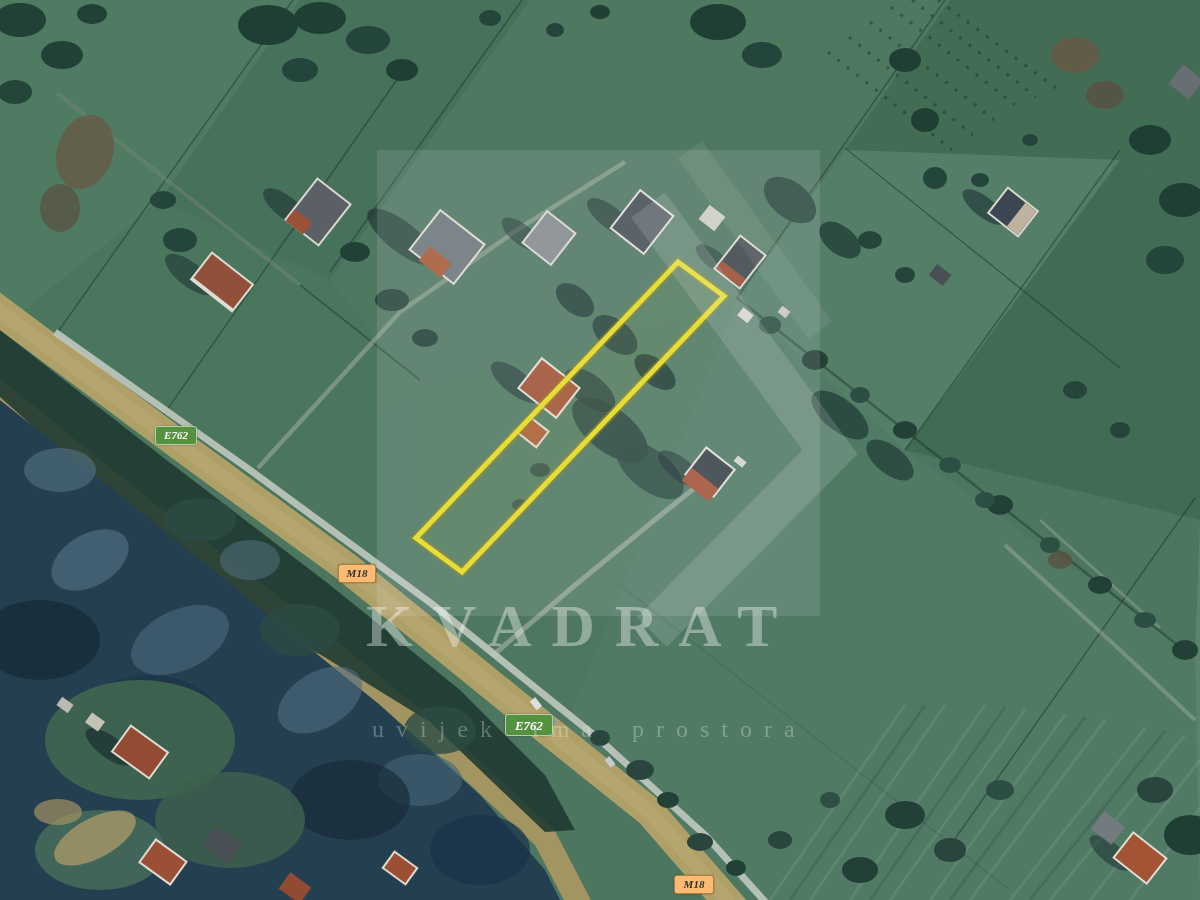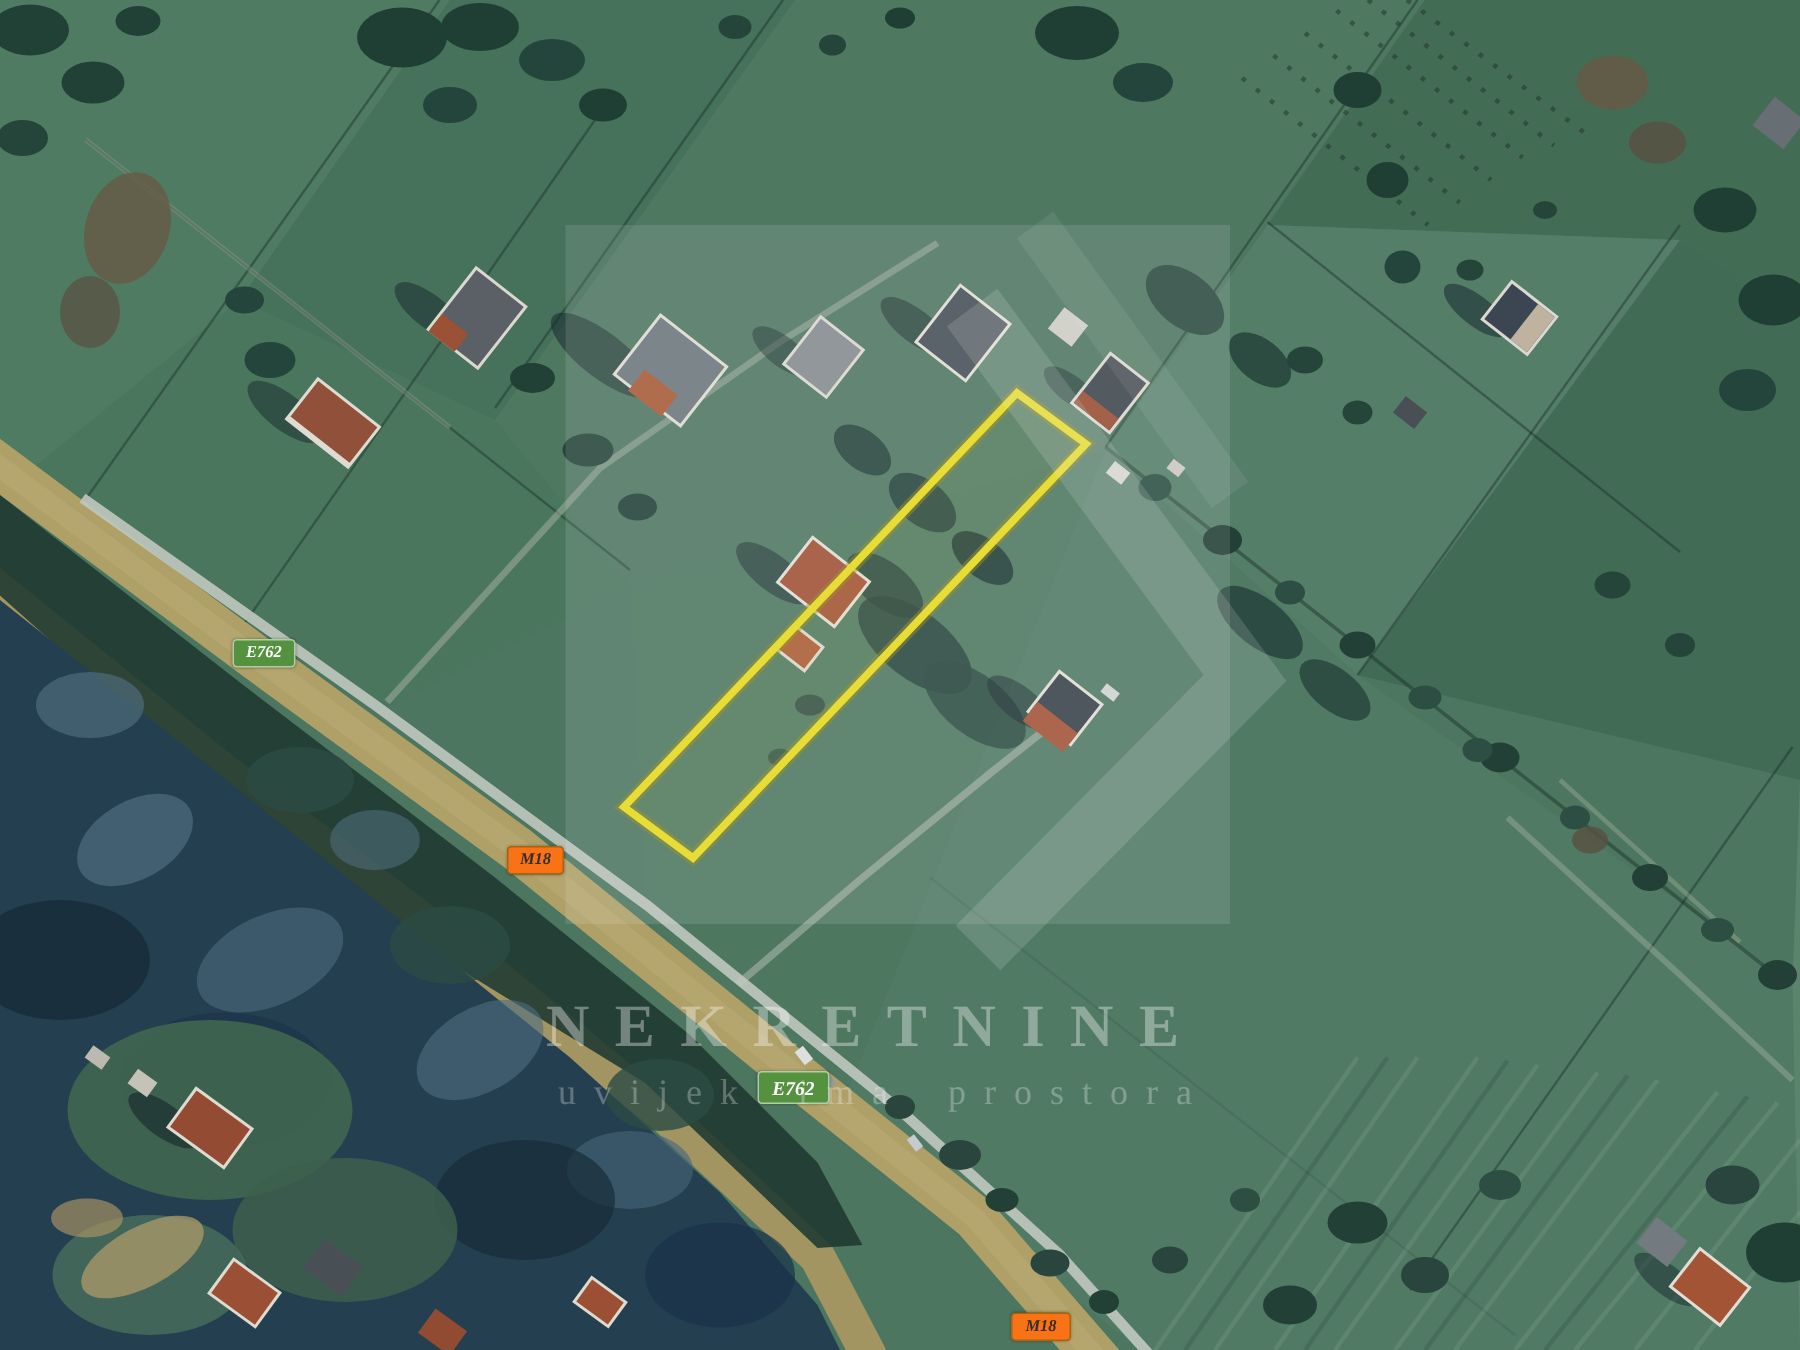--- a/index.html
+++ b/index.html
@@ -4,21 +4,21 @@
 <style>
   html,body{margin:0;padding:0;background:#222;}
   .stage{position:relative;width:1200px;height:900px;overflow:hidden;
          font-family:Liberation Serif, serif;background:#4b7a60;}
   .stage svg{position:absolute;left:0;top:0;filter:blur(.4px) saturate(.92);}
   .tint{position:absolute;inset:0;background:rgba(46,78,88,.06);pointer-events:none;}
   .badge{position:absolute;display:flex;align-items:center;justify-content:center;
          font-weight:bold;font-style:italic;border-radius:3px;
          box-shadow:0 0 2px rgba(0,0,0,.35);line-height:1;}
   .badge.e762{background:#55923f;color:#fff;border:1px solid rgba(255,255,255,.55);}
-  .badge.m18{background:#f97316;color:#32302a;border:1px solid rgba(106,84,6,.55);text-align:center;}
+  .badge.m18{background:#fdba74;color:#32302a;border:1px solid rgba(106,84,6,.55);text-align:center;}
   .b-e762-nw{left:155px;top:426px;width:40px;height:17px;font-size:11px;}
   .b-m18-nw{left:338px;top:564px;width:36px;height:17px;font-size:11px;}
   .b-e762-s{left:505px;top:714px;width:46px;height:20px;font-size:13px;}
   .b-m18-s{left:674px;top:875px;width:38px;height:17px;font-size:11px;}
   .wm{position:absolute;color:#fff;font-weight:bold;white-space:nowrap;pointer-events:none;}
   .wm-title{left:366px;top:592px;font-size:60px;letter-spacing:20px;color:rgba(255,255,255,.38);}
   .wm-sub{left:364px;top:660px;font-size:40px;letter-spacing:17px;color:rgba(255,255,255,.36);}
   .wm-tag{left:372px;top:716px;font-size:24px;font-weight:normal;letter-spacing:12px;
           word-spacing:10px;color:rgba(255,255,255,.28);}
 </style>
@@ -336,16 +336,16 @@
   </g>
 </svg>
 
 <div class="tint"></div>
 
 <div class="badge e762 b-e762-nw">E762</div>
 <div class="badge m18 b-m18-nw">M18</div>
 <div class="badge e762 b-e762-s">E762</div>
 <div class="badge m18 b-m18-s">M18</div>
 
-<div class="wm wm-sub">NEKRETNINE</div>
+<div class="wm wm-title">KVADRAT</div>
 <div class="wm wm-tag">uvijek ima prostora</div>
 
 </div>
 
 </body></html>

